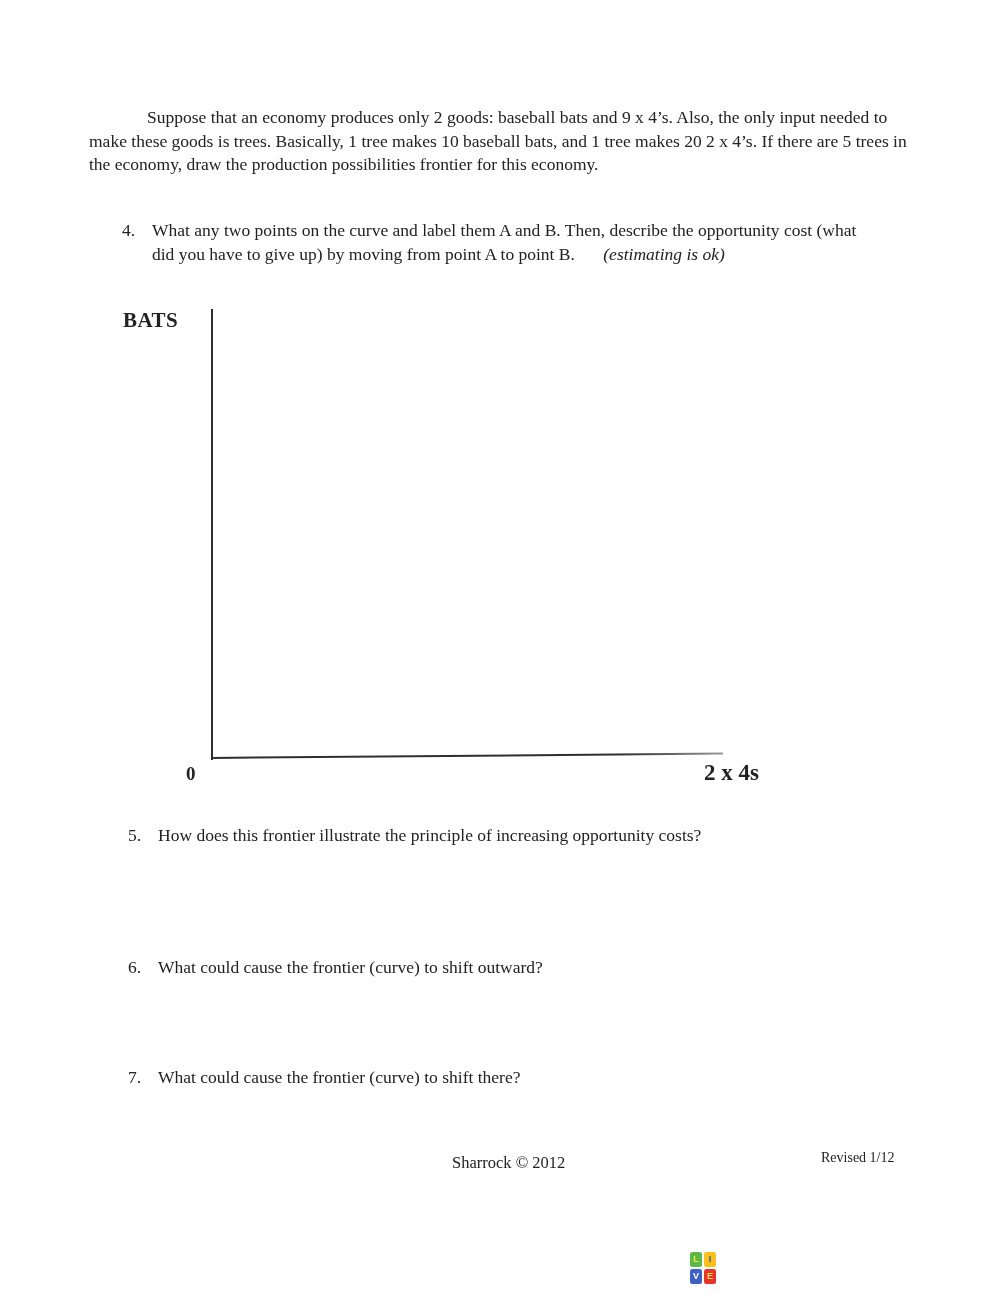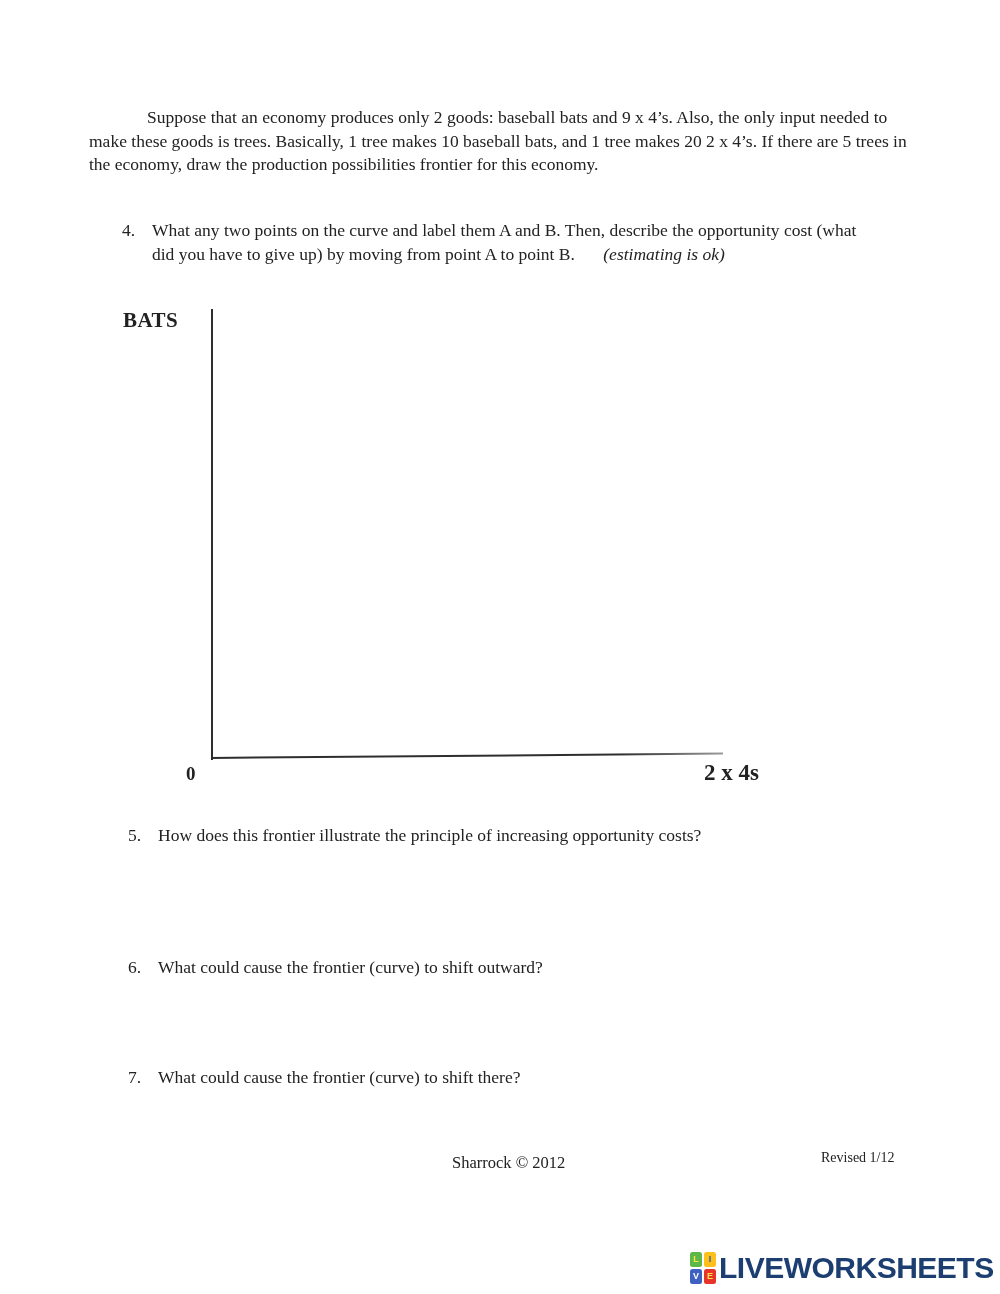--- a/index.html
+++ b/index.html
@@ -176,16 +176,15 @@
   <div class="footer-author">Sharrock © 2012</div>
   <div class="footer-revised">Revised 1/12</div>
 
   <a class="lw-logo">
     <span class="lw-icon">
       <span class="lw-sq lw-sq-l">L</span>
       <span class="lw-sq lw-sq-i">I</span>
       <span class="lw-sq lw-sq-v">V</span>
       <span class="lw-sq lw-sq-e">E</span>
     </span>
-    <span class="lw-text">LIVEWORKSHEETS</span>
   </a>
 
 </div>
 
 </body></html>

